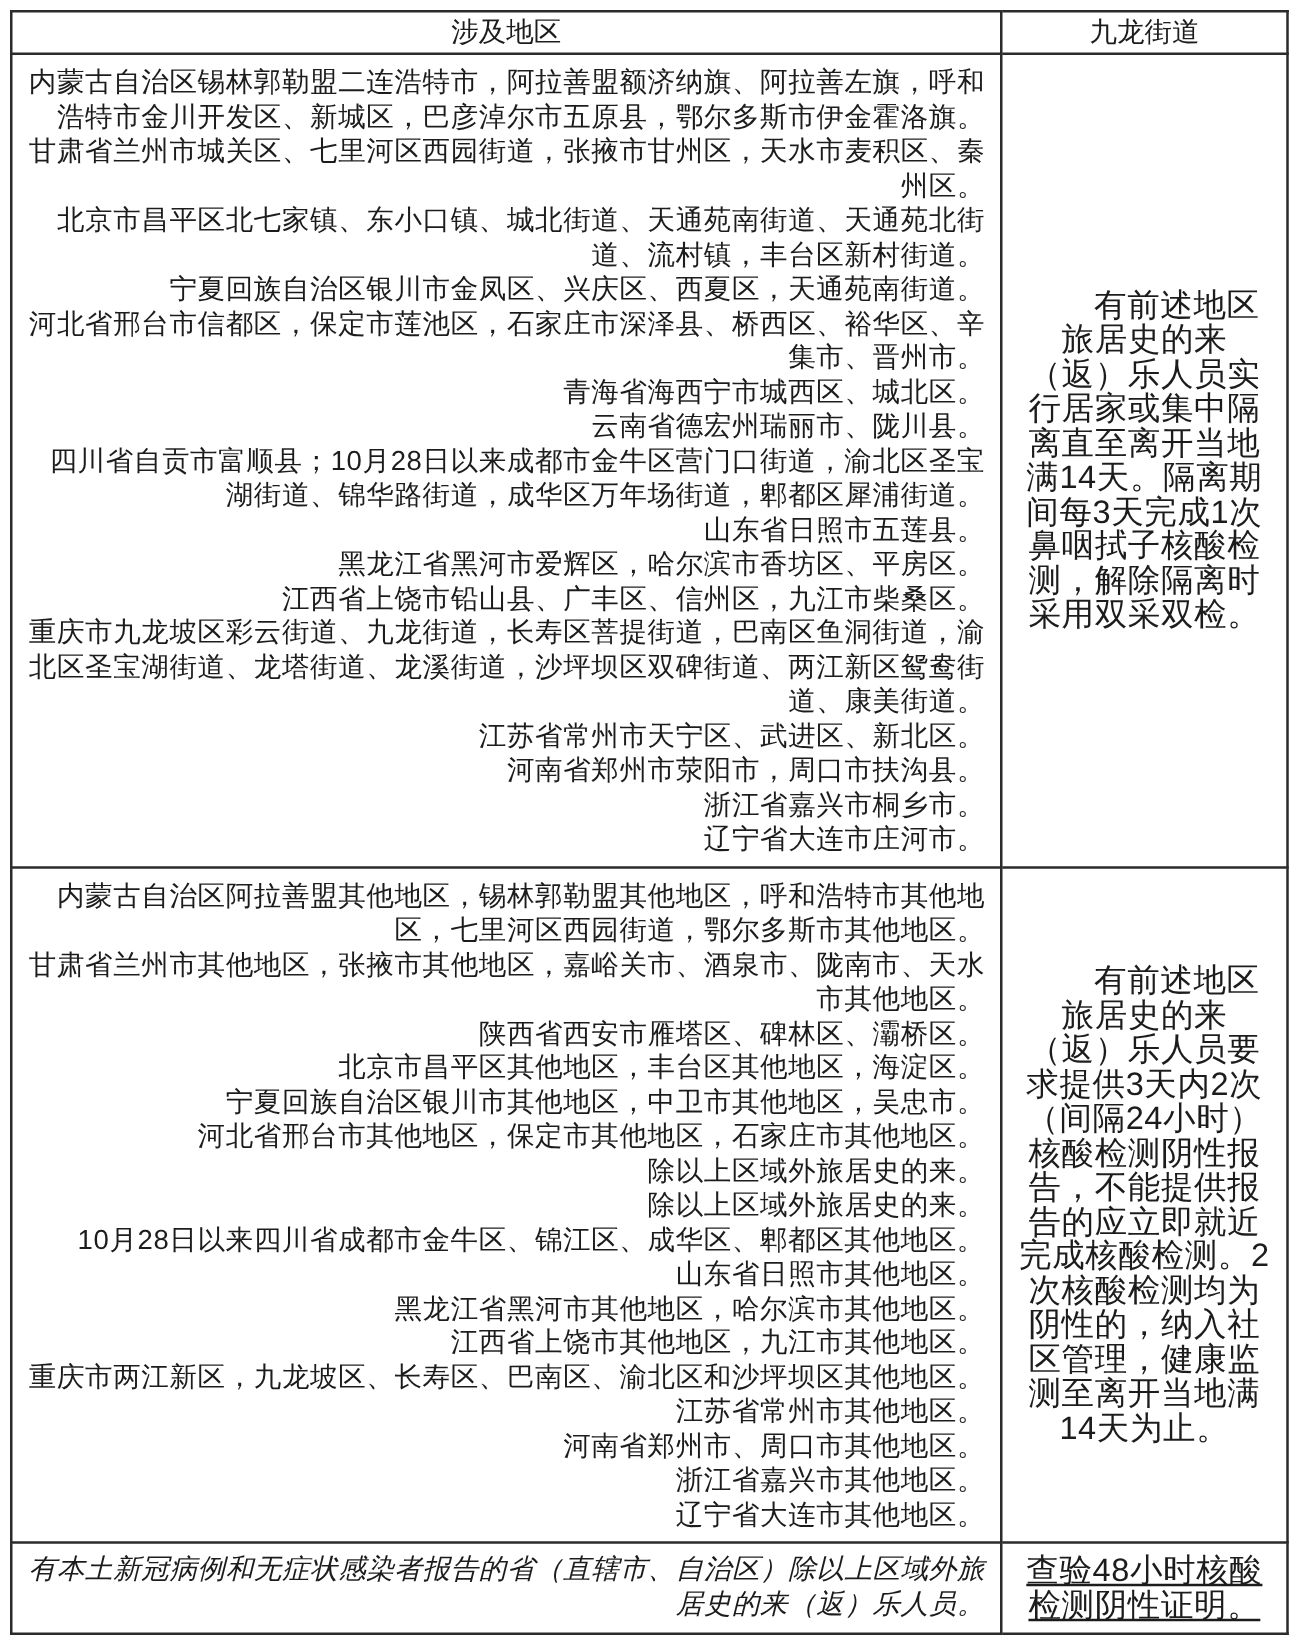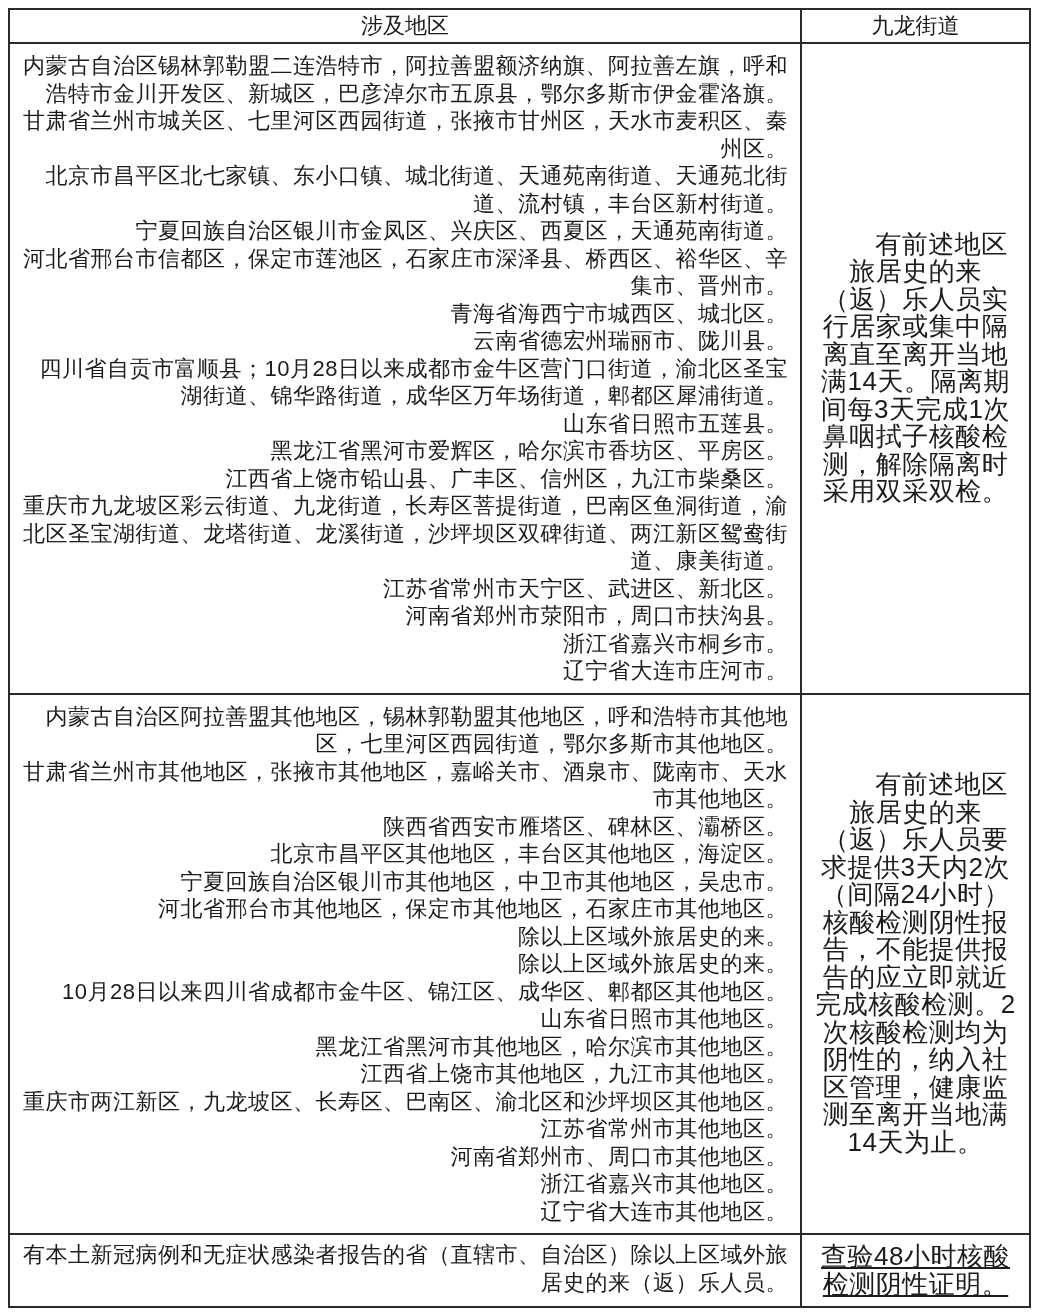--- a/index.html
+++ b/index.html
@@ -68,20 +68,21 @@
   }
   td.measure-cell p.no-indent {
     text-indent: 0;
     text-decoration: underline;
   }
 
   td.regions-cell.single-para {
     vertical-align: middle;
     padding-top: 6px;
     padding-bottom: 10px;
+    font-style: italic;
   }
 </style>
 </head>
 <body>
 
 <div class="page">
   <table class="region-table">
     <colgroup>
       <col class="col-regions">
       <col class="col-measures">

